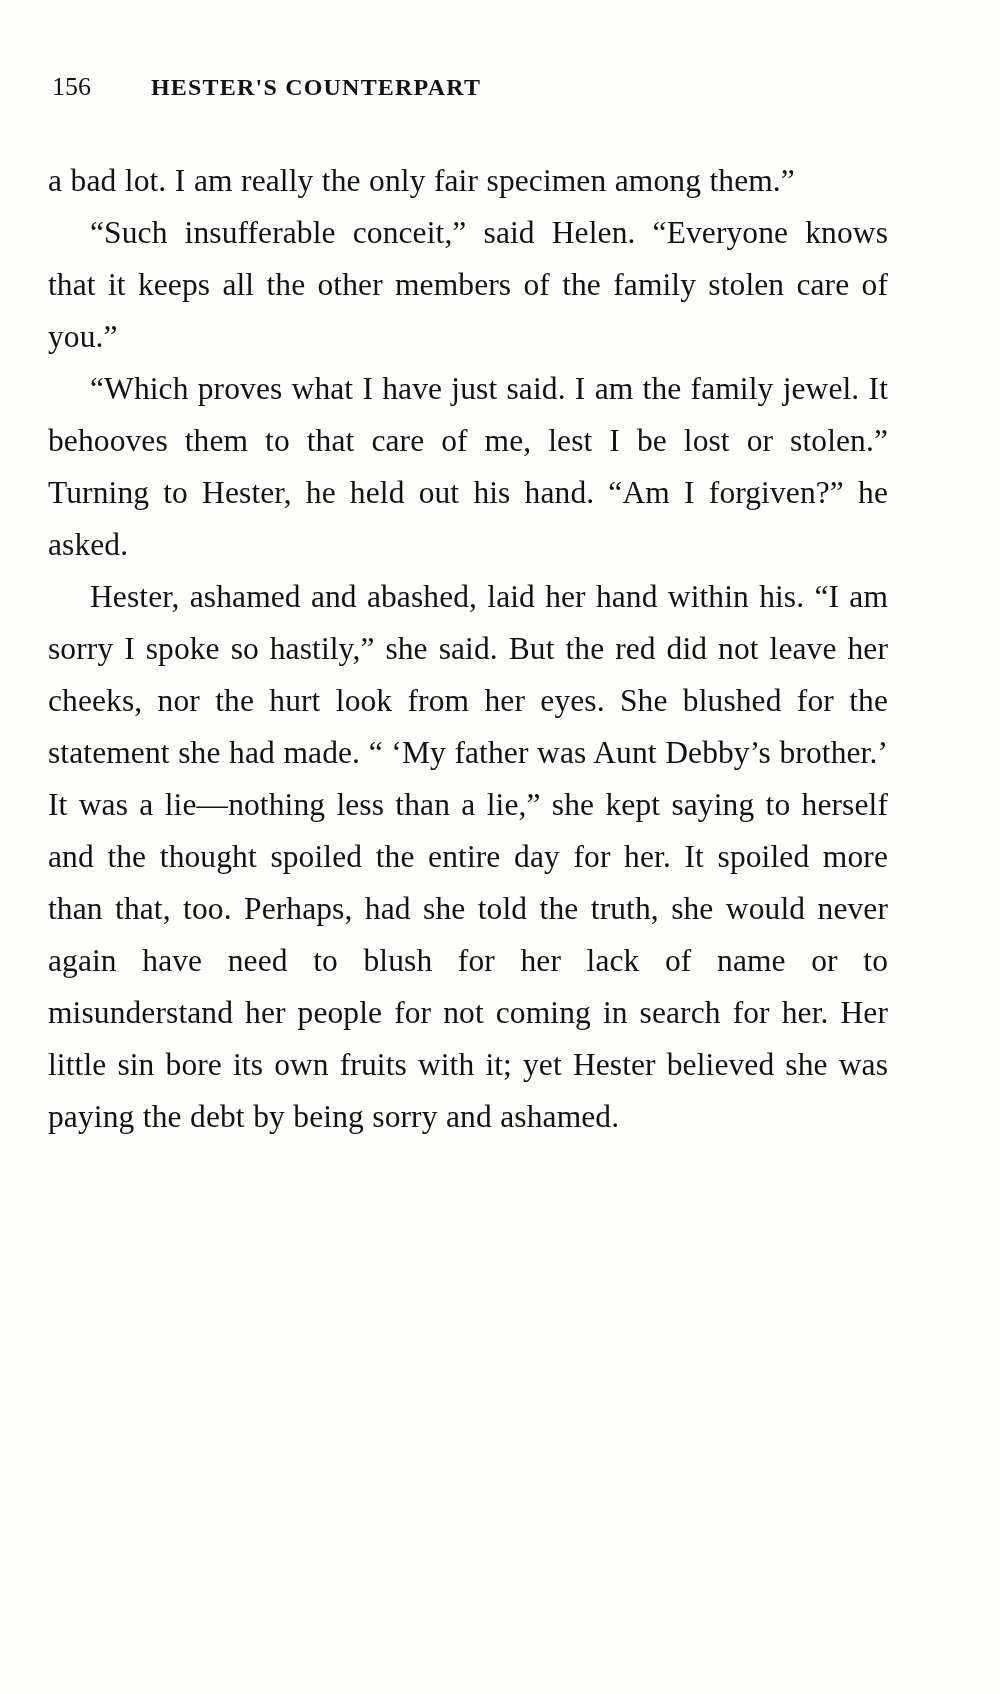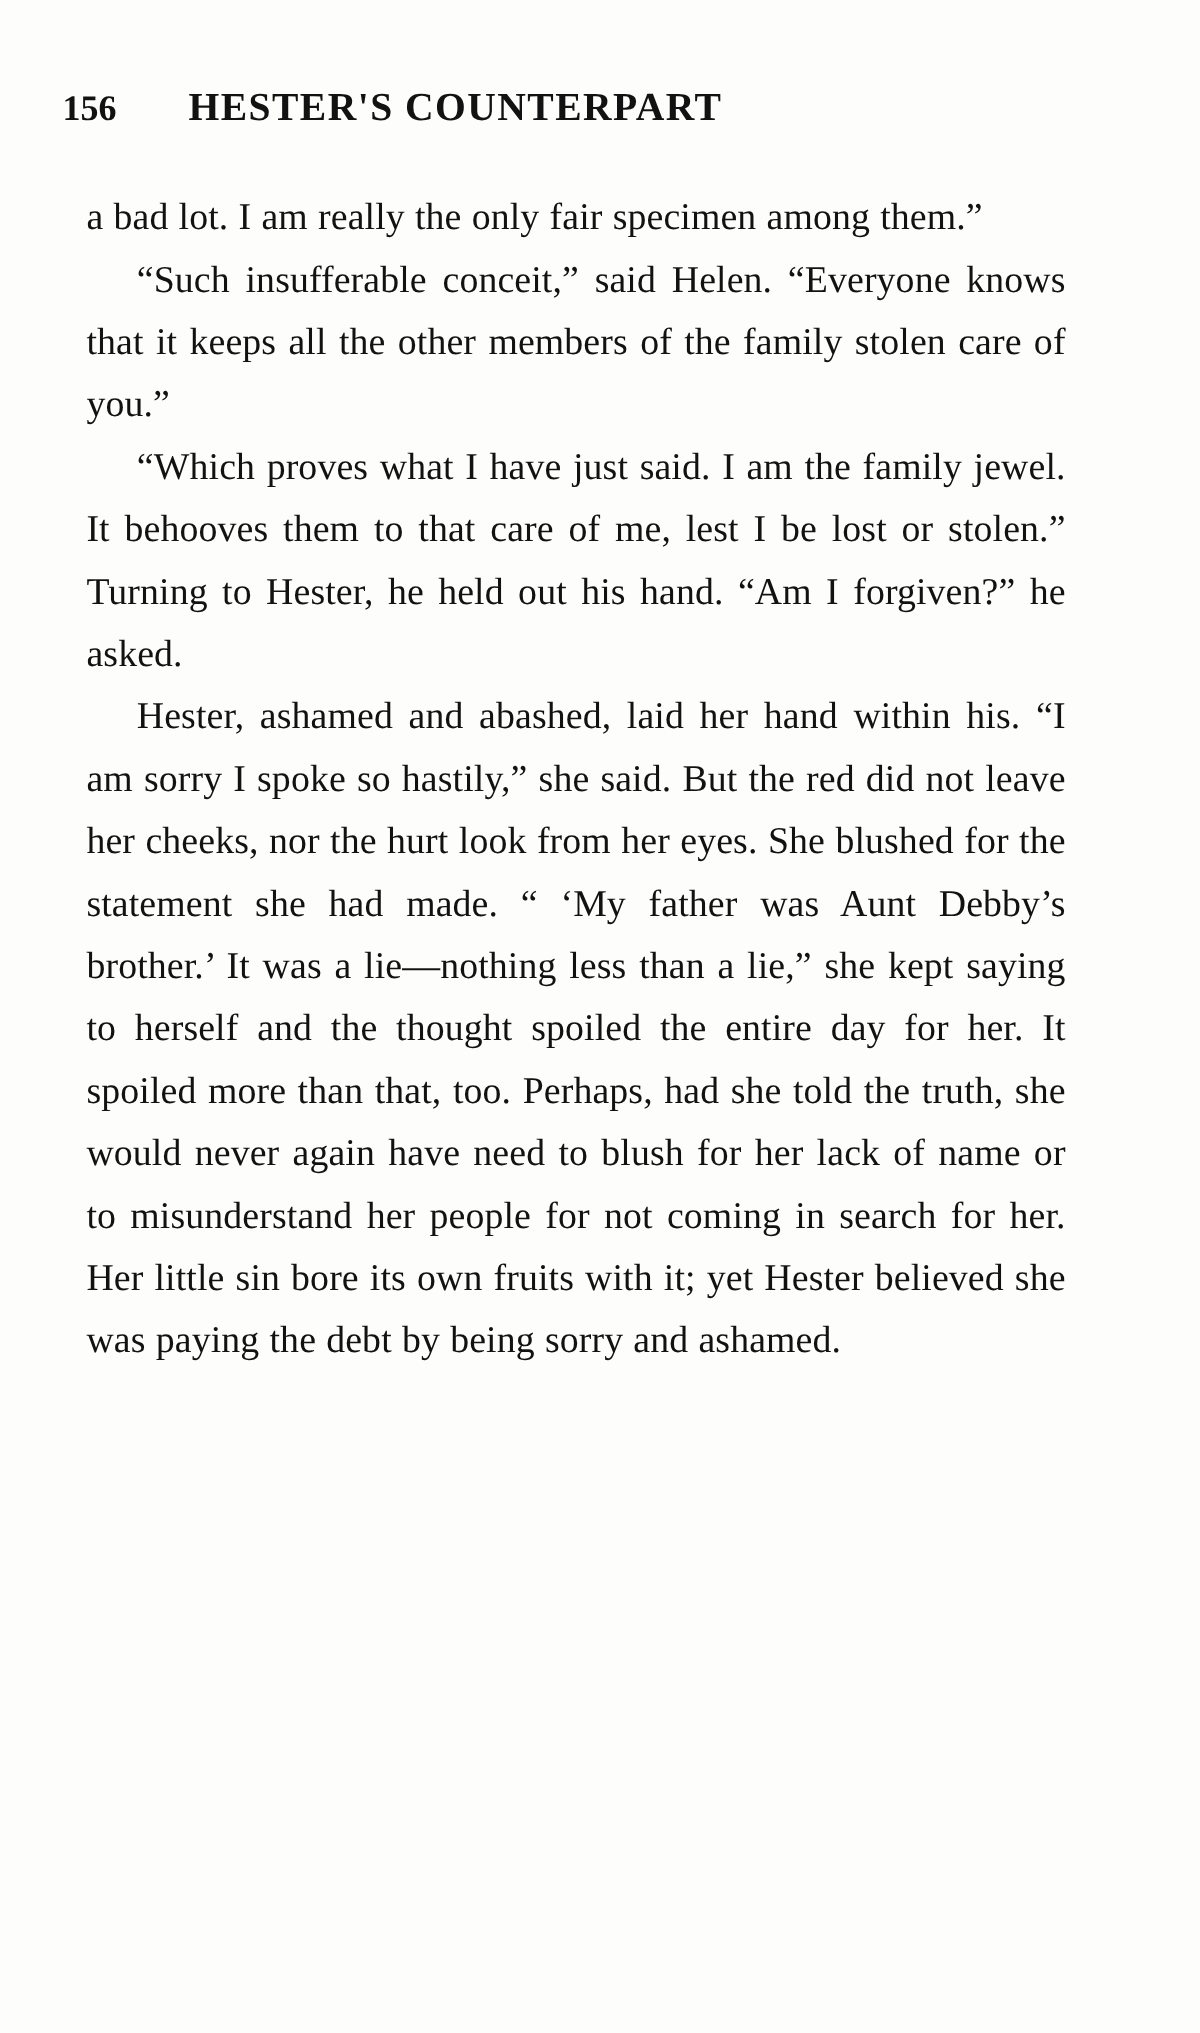--- a/index.html
+++ b/index.html
@@ -26,29 +26,29 @@
   .header {
     position: absolute;
     left: 52px;
     top: 72px;
     width: 700px;
     display: flex;
     align-items: baseline;
   }
   .folio {
     font-family: "Liberation Serif", serif;
-    font-weight: 700;
-    font-size: 30px;
+    font-weight: 400;
+    font-size: 26px;
     letter-spacing: 0px;
     color: #121212;
   }
   .running-title {
     font-family: "Liberation Serif", serif;
     font-weight: 700;
-    font-size: 33px;
+    font-size: 24px;
     letter-spacing: 1.2px;
     color: #121212;
     margin-left: 60px;
     white-space: nowrap;
   }
   .body-text {
     position: absolute;
     left: 48px;
     top: 155px;
     width: 840px;
@@ -63,21 +63,20 @@
     text-indent: 0;
   }
   .body-text p.indent {
     text-indent: 42px;
   }
   
   .body-text p {
     font-weight: 400;
     letter-spacing: 0.1px;
     word-spacing: 0.5px;
-    margin-left: 24px;
   }
 </style>
 </head>
 <body>
 
 <div class="page">
 
   <div class="header">
     <span class="folio">156</span>
     <span class="running-title">HESTER'S COUNTERPART</span>

